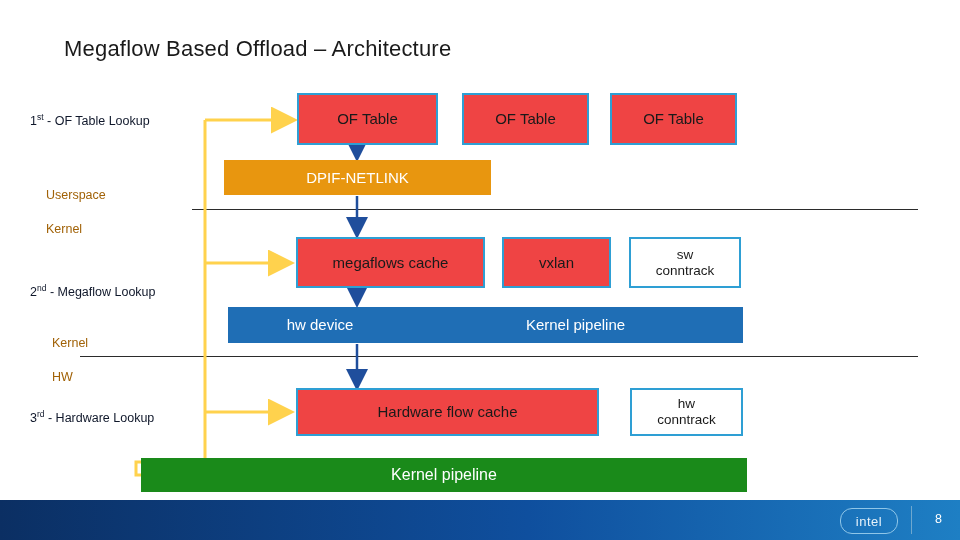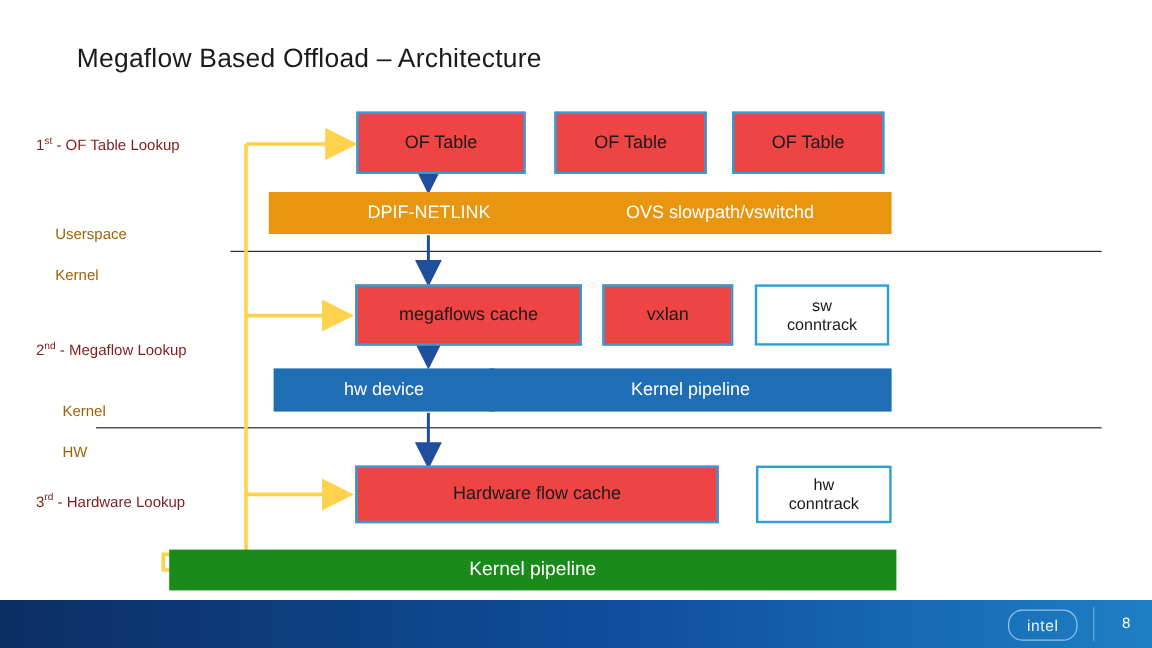--- a/index.html
+++ b/index.html
@@ -27,21 +27,21 @@
     top: 36px;
     font-size: 22px;
     color: #1a1a1a;
     font-weight: normal;
     letter-spacing: 0.2px;
     white-space: nowrap;
     margin-left: 20px;
   }
   .lbl {
     position: absolute;
-    color: #7f1d1d;
+    color: #0f172a;
     font-size: 12.5px;
     white-space: nowrap;
   }
   .lbl sup {
     font-size: 8.5px;
     vertical-align: super;
   }
   .layerlbl {
     position: absolute;
     color: #a16207;
@@ -190,21 +190,20 @@
     <path d="M357,196 L357,234" stroke="#1f4e9c" stroke-width="2.5" fill="none" marker-end="url(#nar)"></path>
     <path d="M357,290 L357,303" stroke="#1f4e9c" stroke-width="2.5" fill="none" marker-end="url(#nar)"></path>
     <path d="M357,344 L357,386" stroke="#1f4e9c" stroke-width="2.5" fill="none" marker-end="url(#nar)"></path>
   </svg>
 
   <div class="box box-blue" style="left:297px; top:93px; width:141px; height:52px;">OF Table</div>
   <div class="box box-blue" style="left:462px; top:93px; width:127px; height:52px;">OF Table</div>
   <div class="box box-blue" style="left:610px; top:93px; width:127px; height:52px;">OF Table</div>
 
   <div class="box box-orange" style="left:224px; top:160px; width:267px; height:35px;">DPIF-NETLINK</div>
-  <div class="box box-orange" style="left:457px; top:160px; width:286px; height:35px;">OVS slowpath/vswitchd</div>
 
   <div class="box box-blue" style="left:296px; top:237px; width:189px; height:51px;">megaflows cache</div>
   <div class="box box-blue" style="left:502px; top:237px; width:109px; height:51px;">vxlan</div>
   <div class="box box-blue-small" style="left:629px; top:237px; width:112px; height:51px; white-space:pre-line;">sw
 conntrack</div>
 
   <div class="box box-solidblue" style="left:228px; top:307px; width:184px; height:36px;text-align:right;">hw device</div>
   <div class="box box-solidblue" style="left:408px; top:307px; width:335px; height:36px;">Kernel pipeline</div>
 
   <div class="box box-blue" style="left:296px; top:388px; width:303px; height:48px;">Hardware flow cache</div>

